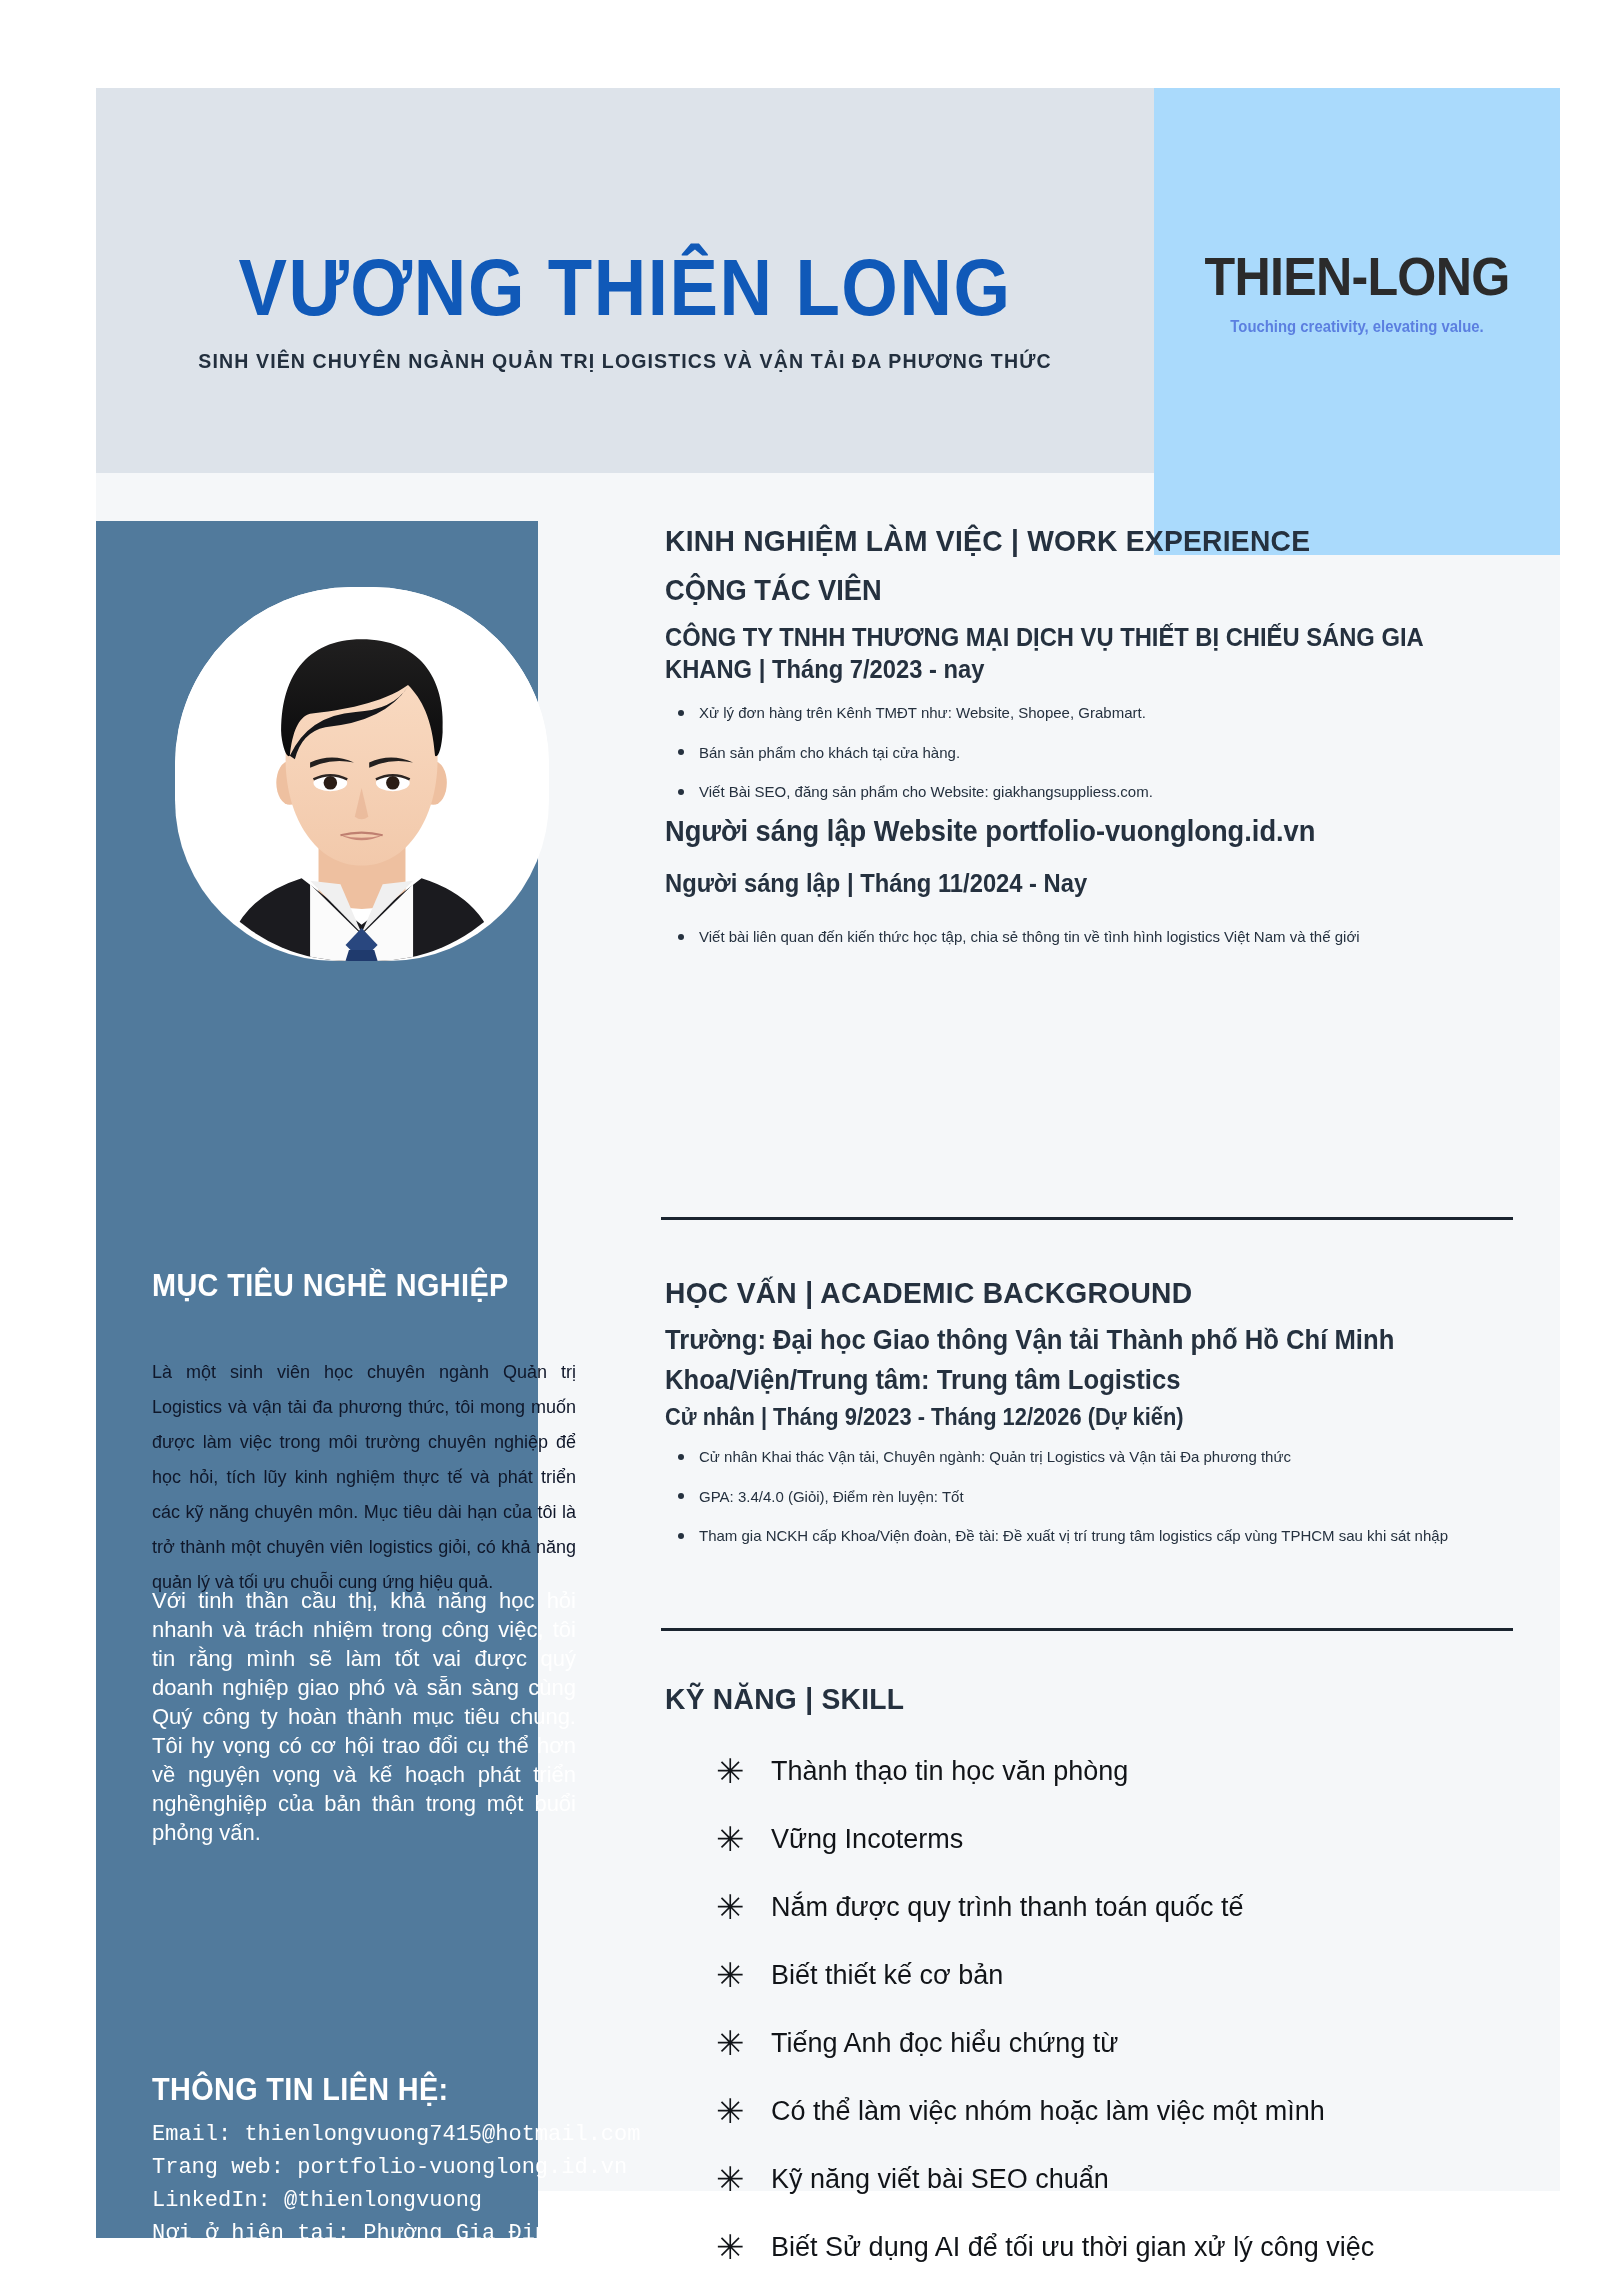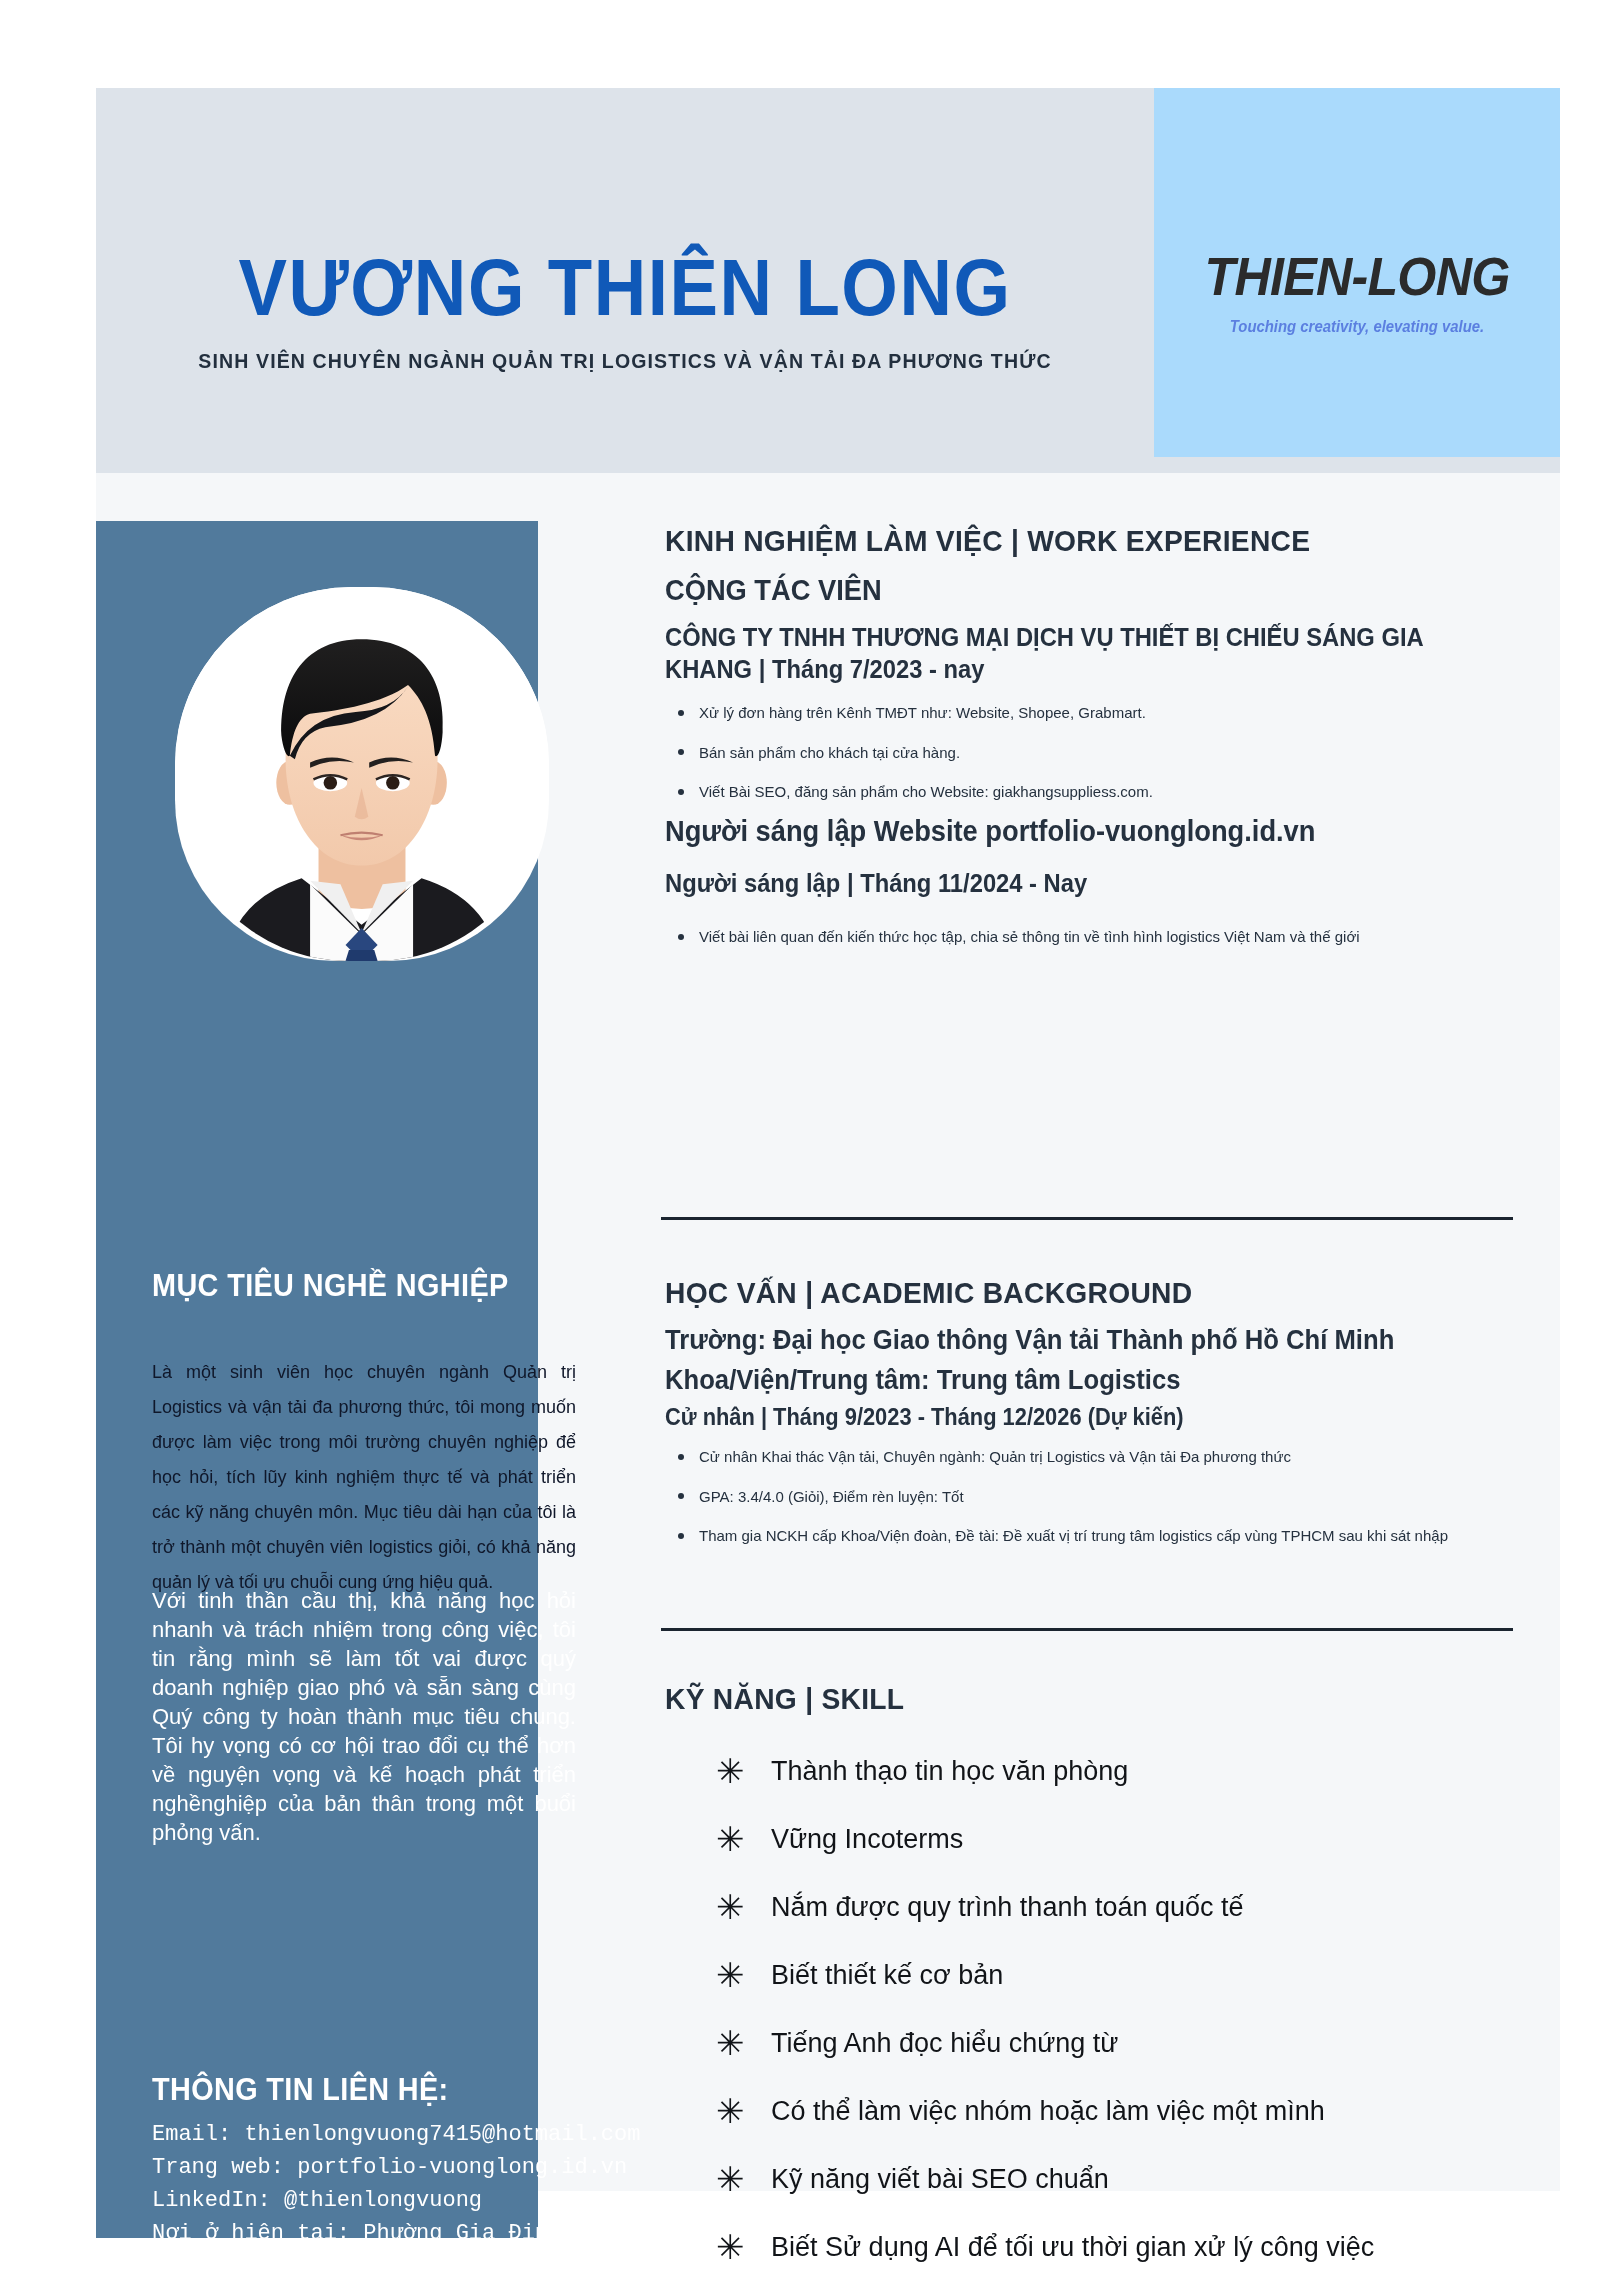--- a/index.html
+++ b/index.html
@@ -39,23 +39,22 @@
     text-align:center;
     font-family:"Liberation Sans Narrow","Liberation Sans",sans-serif;
     font-weight:bold;
     font-size:21px;
     letter-spacing:1.2px;
     color:#222f3e;
     transform:scaleX(0.93);
     white-space:nowrap;
   }
   .logo-panel{
-    position:absolute;left:1058px;top:0;width:406px;height:369px;
+    position:absolute;left:1058px;top:0;width:406px;height:467px;
     background:#aadafc;
-    font-style:italic;
   }
   .logo-main{
     position:absolute;left:0;right:0;top:161px;
     text-align:center;
     font-family:"Liberation Sans Narrow","Liberation Sans",sans-serif;
     font-weight:bold;font-size:54px;letter-spacing:-0.8px;
     color:#2b2b2b;line-height:1;
     transform:scaleX(0.93);
   }
   .logo-tag{

